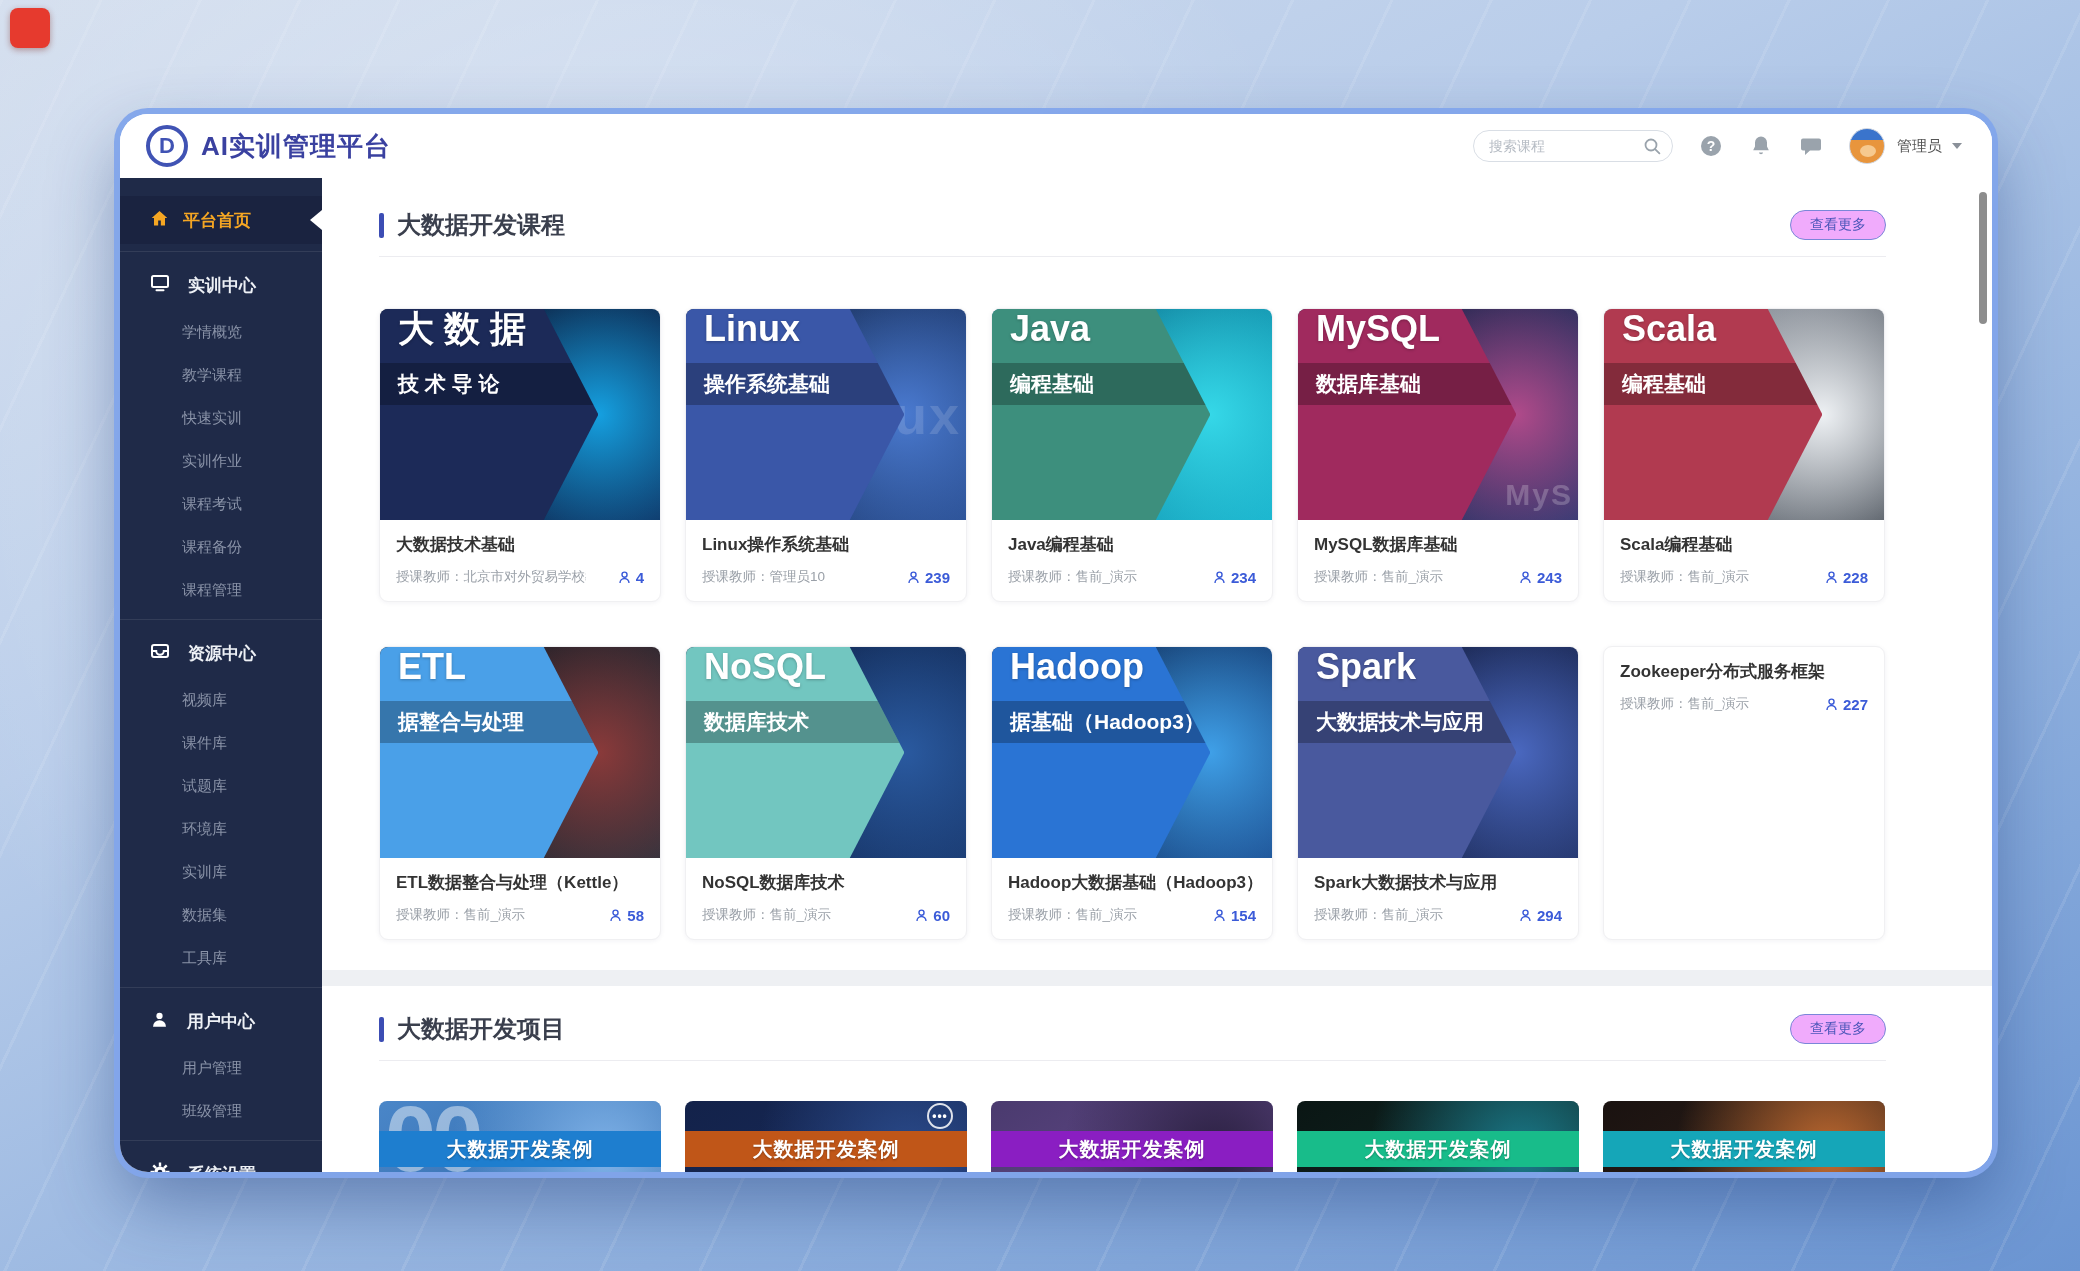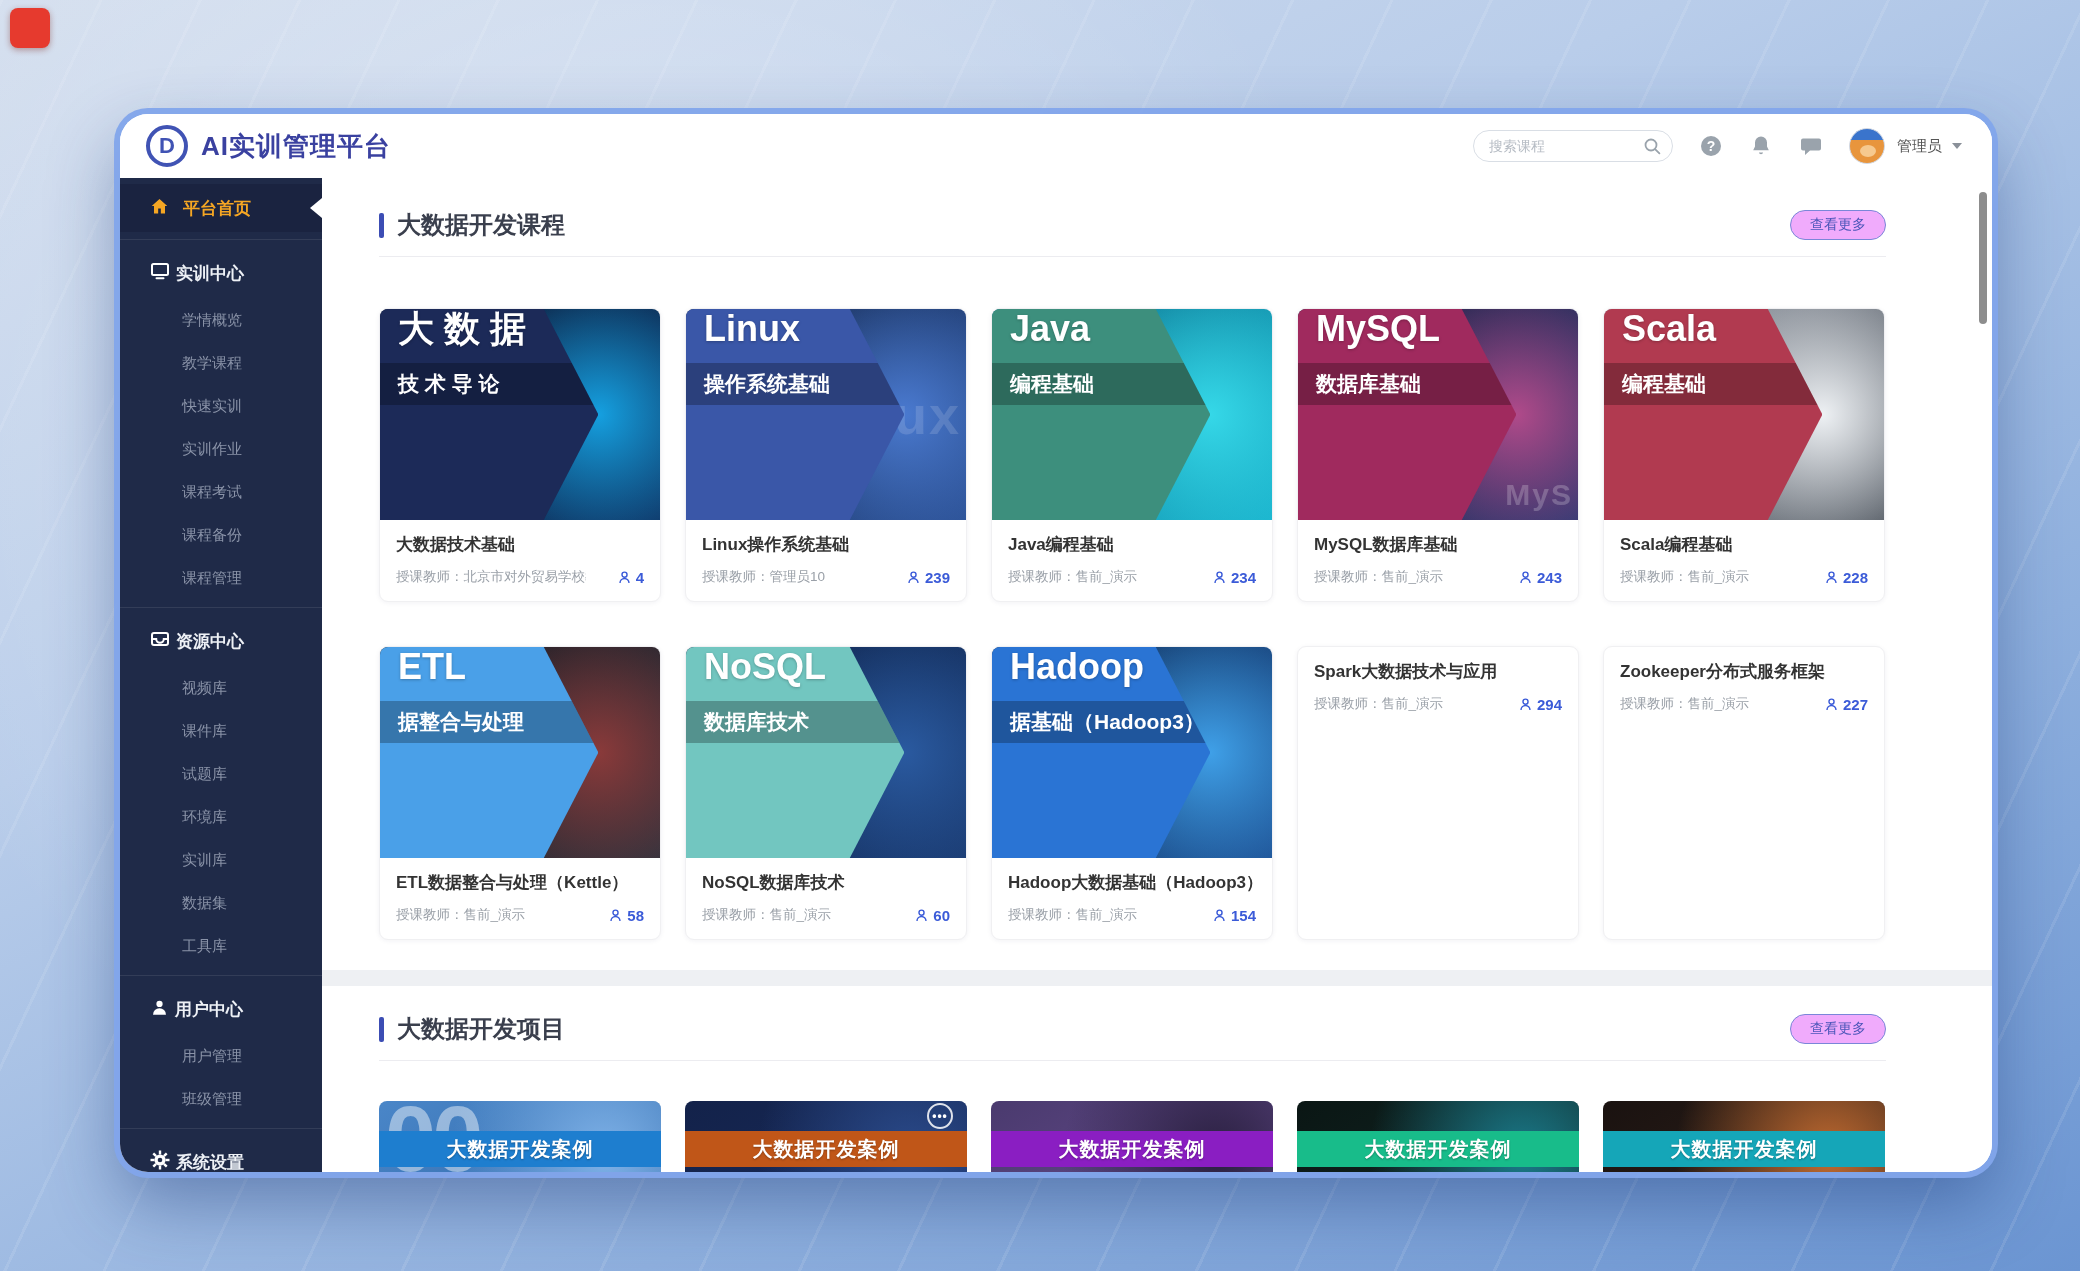--- a/index.html
+++ b/index.html
@@ -37,28 +37,28 @@
   .avatar{ position:relative; width:36px; height:36px; border-radius:50%; overflow:hidden;
     background:linear-gradient(180deg,#3a74cc 0 32%, #e8953c 32% 100%); border:1px solid #d0d6e0; }
   .avatar::after{ content:""; position:absolute; left:10px; top:16px; width:16px; height:12px;
     border-radius:50%; background:#f6c98e; }
   .uname{ font-size:15px; color:#555; margin-left:-14px; }
   .caret{ width:0; height:0; border-left:5px solid transparent; border-right:5px solid transparent;
     border-top:6px solid #8a9099; margin-left:-16px; }
 
   
   .sidebar{ position:absolute; left:0; top:64px; bottom:0; width:202px; background:#1f2a48;
-    padding-top:6px; overflow:hidden; }
+    padding-top:18px; overflow:hidden; }
   .nav-home{ position:relative; height:48px; display:flex; align-items:center; gap:14px;
     padding-left:30px; background:#1a2340; cursor:pointer; }
   .nav-home .lbl{ color:#f5a623; font-size:17px; font-weight:700; }
   .notch{ position:absolute; right:0; top:50%; transform:translateY(-50%); width:0; height:0;
     border-top:10px solid transparent; border-bottom:10px solid transparent; border-right:12px solid #fff; }
   .nav-div{ height:1px; background:rgba(255,255,255,0.09); margin:7px 0; }
-  .nav-sec{ height:52px; display:flex; align-items:center; gap:6px; padding-left:30px; cursor:pointer; }
+  .nav-sec{ height:52px; display:flex; align-items:center; gap:18px; padding-left:30px; cursor:pointer; }
   .nav-sec .lbl{ color:#eef1f6; font-size:17px; font-weight:600; }
   .nav-sub{ height:43px; display:flex; align-items:center; padding-left:62px; color:#8a93a8;
     font-size:15px; cursor:pointer; }
 
   
   .main{ position:absolute; left:202px; top:64px; right:0; bottom:0; background:#fff; overflow:hidden; }
   .sec{ padding:26px 106px 0 57px; }
   .sec-head{ display:flex; align-items:center; height:42px; }
   .sec-bar{ width:5px; height:25px; border-radius:2px; background:var(--accent,#3c4db4); margin-right:13px; }
   .sec-title{ font-size:24px; font-weight:600; color:#3a3f4d; }
@@ -433,20 +433,27 @@
                       <circle cx="8" cy="5" r="2.7" fill="none" stroke="#3b5bd8" stroke-width="1.5"></circle>
                       <path d="M3.2 13.8a4.8 4.8 0 019.6 0" fill="none" stroke="#3b5bd8" stroke-width="1.5"></path>
                     </svg>
                     <span>154</span>
                   </span>
               </div>
             </div>
           </div>
 
           <div class="ccard">
+            <div class="cimg" style="--bg1: #0f1736; --bg2: #233468; --glow: #4a68c0;">
+              <div class="ghost"></div>
+              <div class="arrow" style="--arrow: #49599e;">
+                <div class="big">Spark</div>
+                <div class="sub">大数据技术与应用</div>
+              </div>
+            </div>
             <div class="cinfo">
               <div class="ctitle">Spark大数据技术与应用</div>
               <div class="cmeta">
                 <span class="teacher">授课教师：售前_演示</span>
                 <span class="count">
                     <svg width="15" height="15" viewBox="0 0 16 16">
                       <circle cx="8" cy="5" r="2.7" fill="none" stroke="#3b5bd8" stroke-width="1.5"></circle>
                       <path d="M3.2 13.8a4.8 4.8 0 019.6 0" fill="none" stroke="#3b5bd8" stroke-width="1.5"></path>
                     </svg>
                     <span>294</span>

